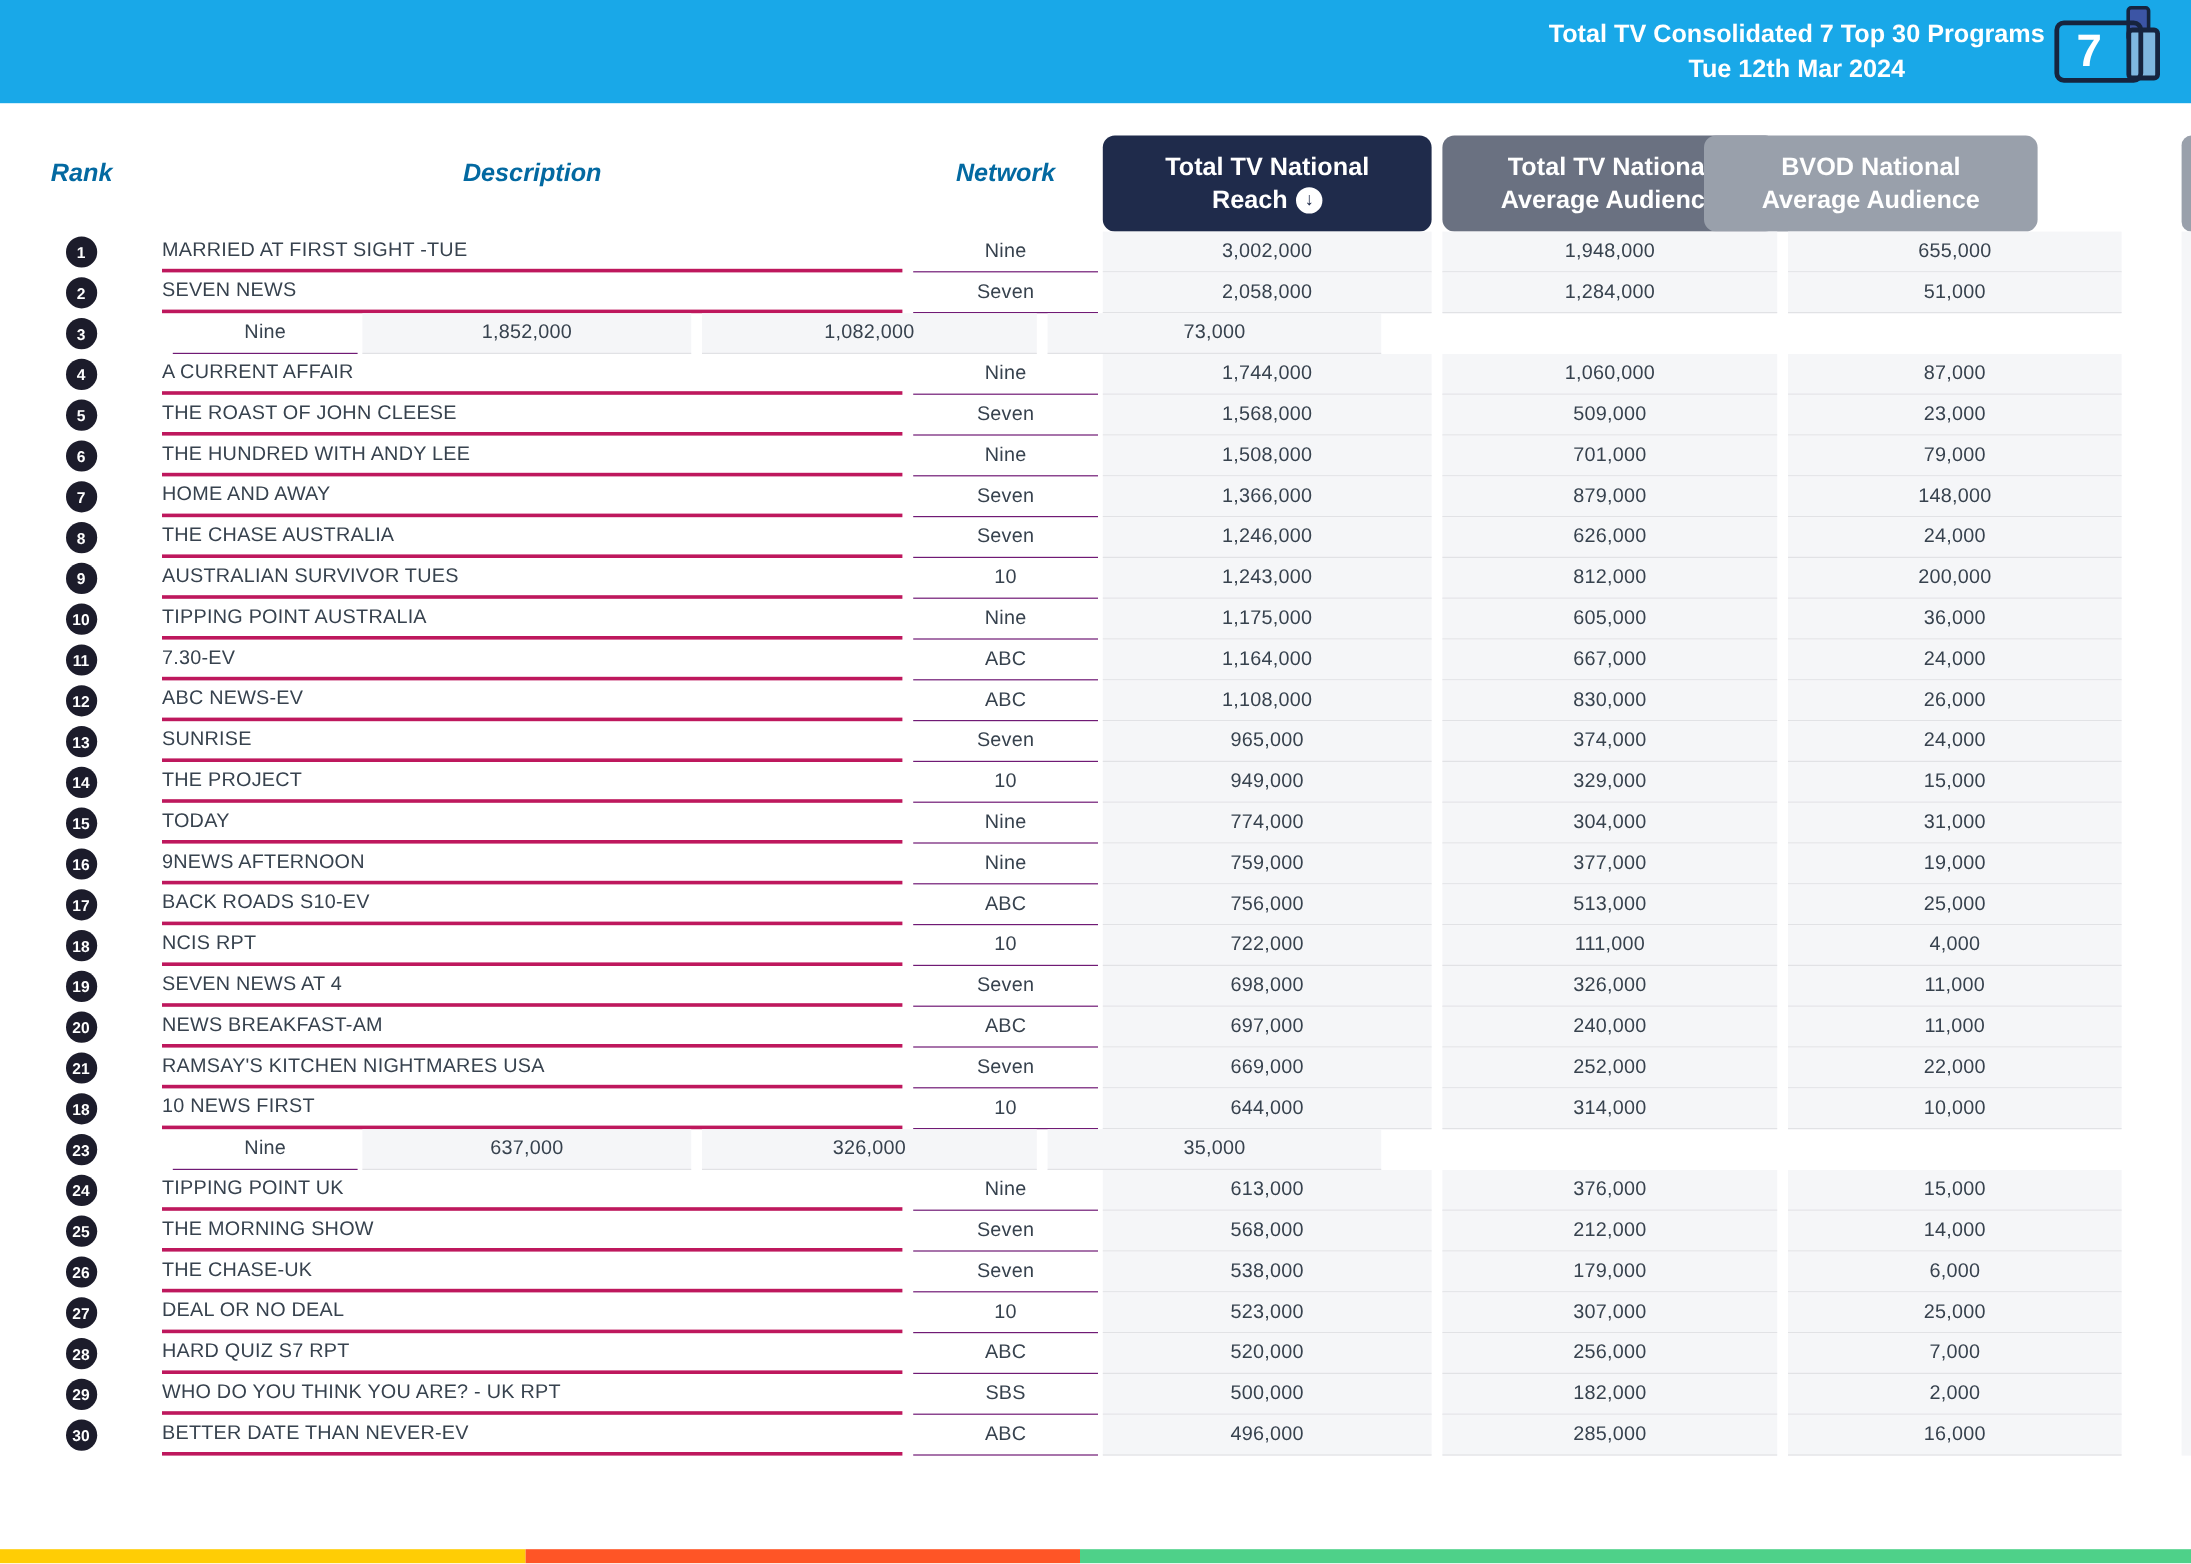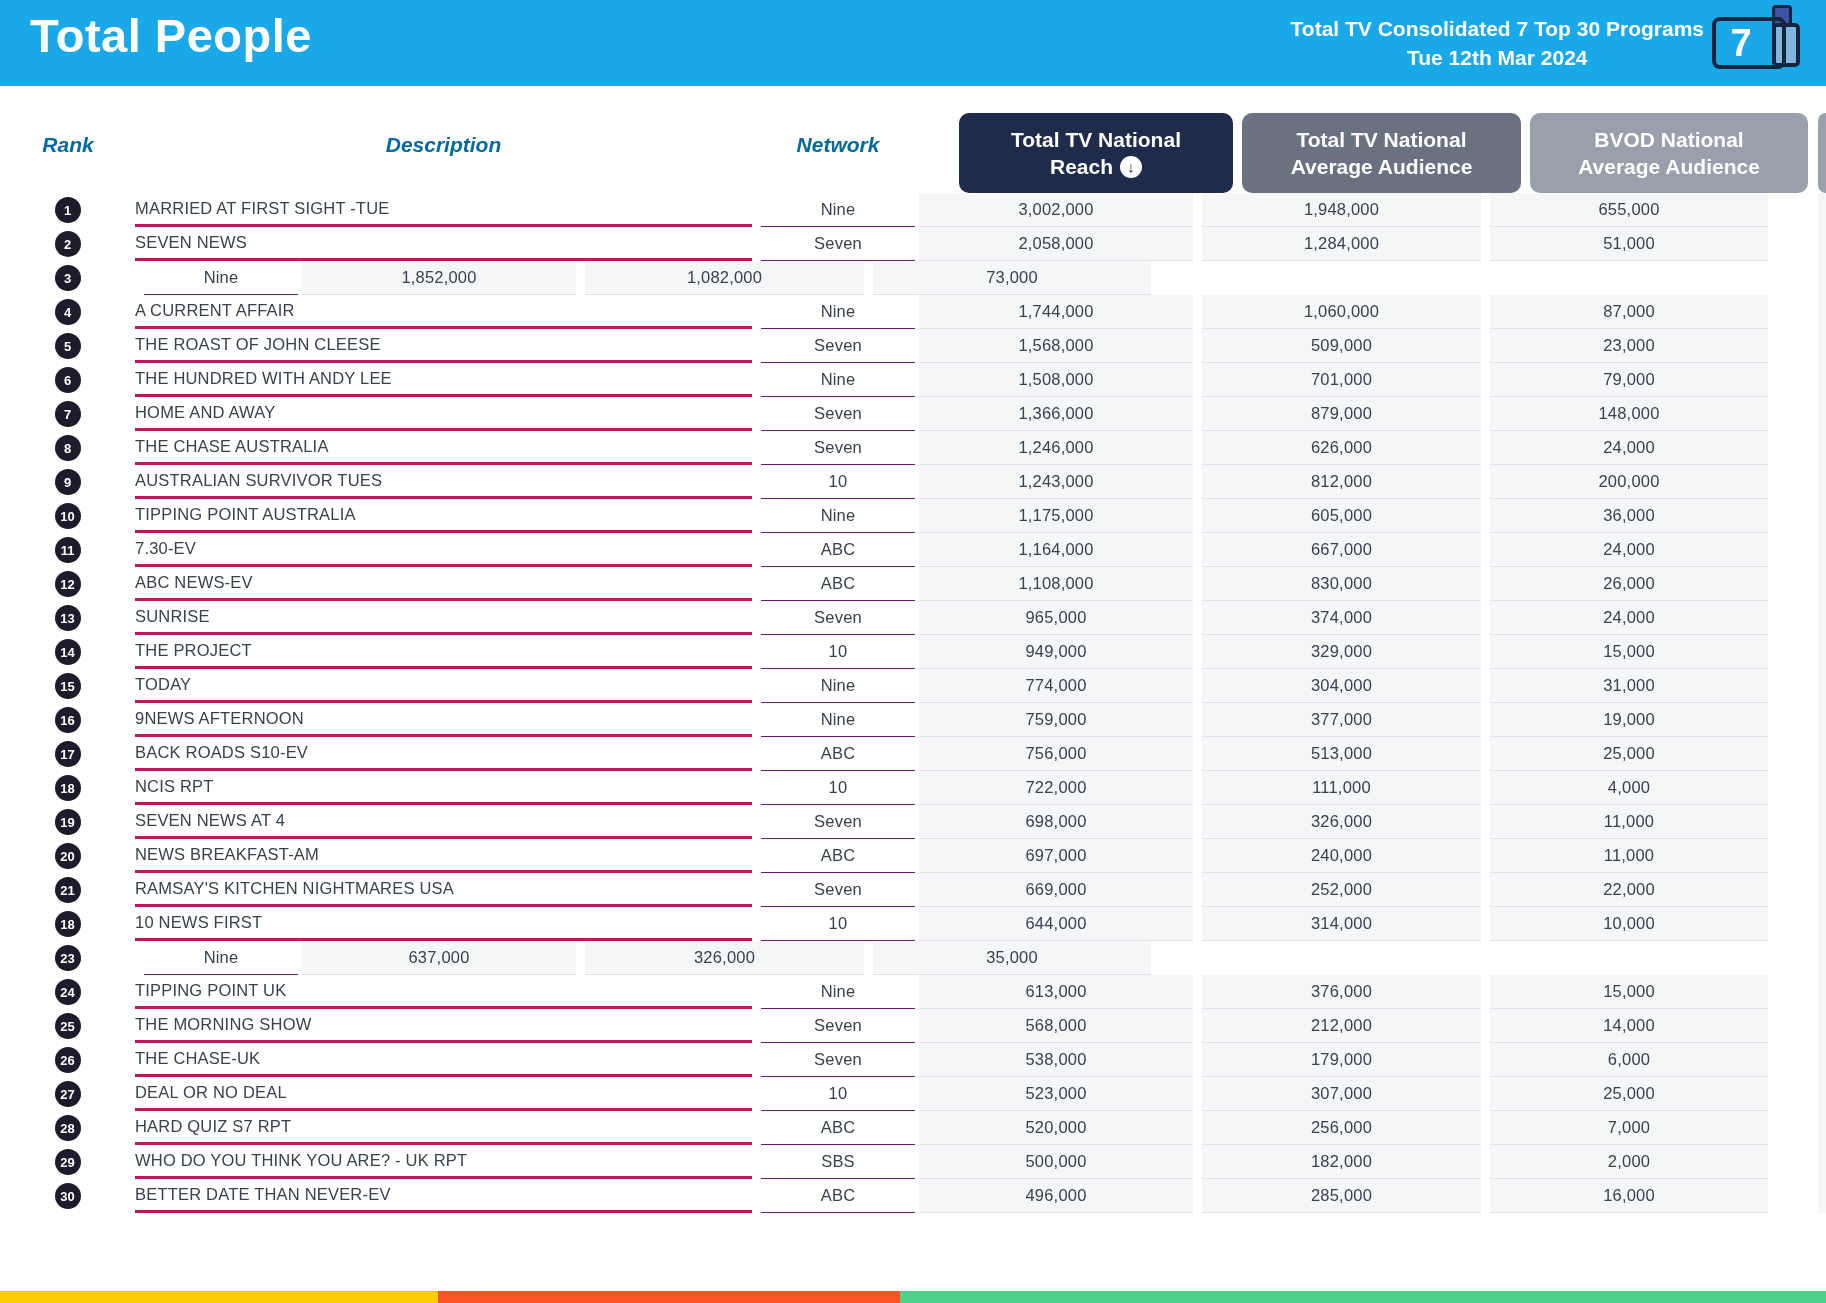--- a/index.html
+++ b/index.html
@@ -48,25 +48,24 @@
   }
   .lbl-rank { left:30px;  width:76px; }
   .lbl-desc { left:135px; width:617px; }
   .lbl-net  { left:761px; width:154px; }
 
   .metric-head {
     position:absolute; top:113px; height:80px; border-radius:10px;
     color:#ffffff; font-size:21px; font-weight:bold; line-height:27px;
     display:flex; flex-direction:column; align-items:center; justify-content:center;
     text-align:center;
-    margin-left:40px;
   }
   .mh-0 { left:919px;  width:274px; background:#1F2B4B; }
   .mh-1 { left:1202px; width:279px; background:#6A7181; }
-  .mh-2 { left:1490px; width:278px; background:#99A0AB; }
+  .mh-2 { left:1420px; width:278px; background:#99A0AB; }
   .mh-sliver {
     position:absolute; top:113px; left:1818px; width:8px; height:80px;
     background:#99A0AB; border-radius:10px 0 0 10px;
   }
   .sort-badge {
     display:inline-flex; align-items:center; justify-content:center;
     width:22px; height:22px; border-radius:50%;
     background:#ffffff; color:#1F2B4B; font-size:15px; font-weight:bold;
     margin-left:7px; vertical-align:-3px;
   }
@@ -104,21 +103,20 @@
   
   .footer { position:absolute; left:0; top:1291px; width:1826px; height:12px; }
   .footer .seg { position:absolute; top:0; height:12px; }
 </style>
 </head>
 <body>
 
 <div class="page">
 
   <div class="topbar" style="background: rgb(25, 168, 232);">
-    <div class="topbar-title">Total People</div>
     <div class="topbar-sub">
       <div>Total TV Consolidated 7 Top 30 Programs</div>
       <div>Tue 12th Mar 2024</div>
     </div>
     <div class="logo">
       <div class="logo-phone"></div>
       <div class="logo-tablet"></div>
       <div class="logo-tv">
         <span>7</span>
       </div>

